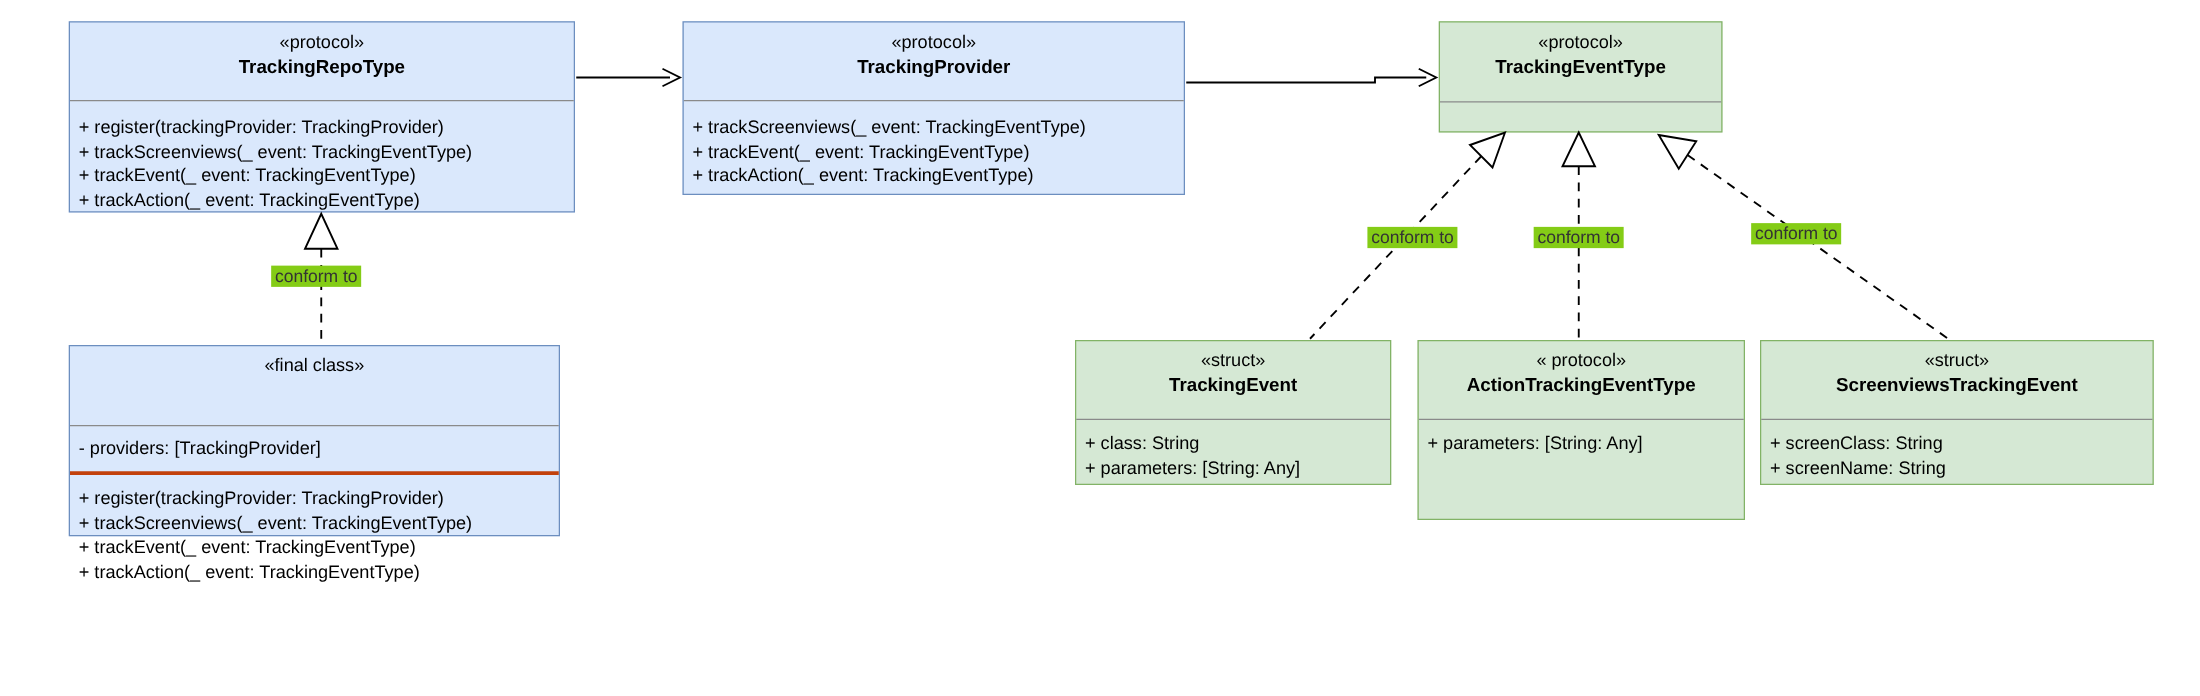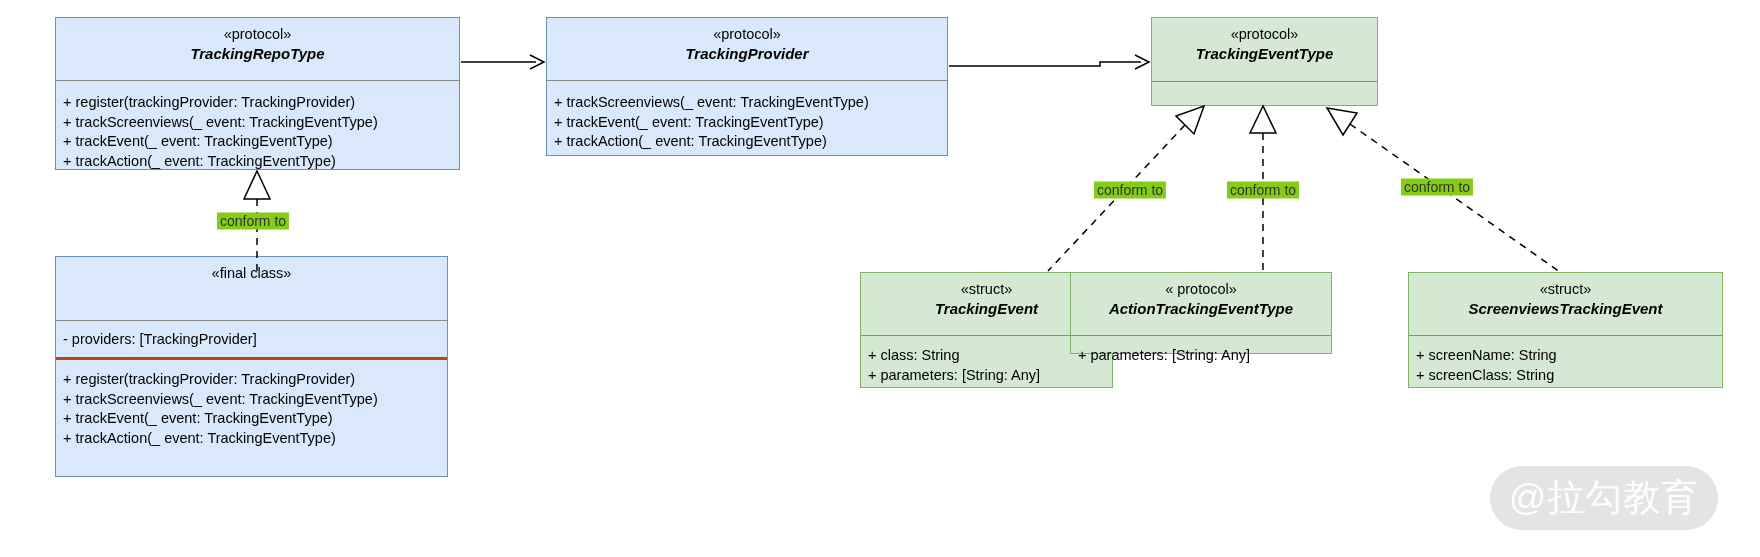--- a/index.html
+++ b/index.html
@@ -5,21 +5,21 @@
   html,body{margin:0;padding:0;background:#fff;}
   #canvas{
     position:relative;width:1760px;height:557px;background:#ffffff;overflow:hidden;
     font-family:"Liberation Sans",sans-serif;color:#000;
   }
   .uml{position:absolute;box-sizing:border-box;display:flex;flex-direction:column;font-size:14.5px;justify-content:space-between;}
   .uml.blue{background:#dae8fc;border:1px solid #6c8ebf;}
   .uml.green{background:#d5e8d4;border:1px solid #82b366;}
   .head{flex:0 0 auto;text-align:center;padding-top:7px;line-height:19px;border-bottom:1px solid #8a8a8a;}
   .head .stereo{font-size:14.5px;}
-  .head .cname{font-weight:bold;font-size:15px;font-style:italic;}
+  .head .cname{font-weight:bold;font-size:15px;}
   .compartment{box-sizing:border-box;padding:10px 6px 4px 7px;line-height:19.5px;white-space:nowrap;}
   .compartment.attrs{border-bottom:3px solid #c2410c;flex:0 0 auto;}
   .compartment.fill{flex:1 1 auto;}
   .edge-label{
     position:absolute;transform:translate(-50%,-50%);background:#84cc16;
     padding:0 3px;font-size:14px;color:#333;white-space:nowrap;line-height:17px;
   }
   #connectors{position:absolute;left:0;top:0;pointer-events:none;}
   .watermark{
     position:absolute;left:1490px;top:466px;width:228px;height:64px;border-radius:32px;
@@ -58,21 +58,21 @@
   </div>
 
   <div class="uml green" style="left:1151px;top:17px;width:227px;height:89px">
     <div class="head" style="height:56px">
       <div class="stereo">«protocol»</div>
       <div class="cname">TrackingEventType</div>
     </div>
     <div class="compartment fill"></div>
   </div>
 
-  <div class="uml blue" style="left:55px;top:256px;width:393px;height:221px">
+  <div class="uml blue" style="left:55px;top:276px;width:393px;height:153px">
     <div class="head" style="height:56px">
       <div class="stereo">«final class»</div>
     </div>
     <div class="compartment attrs" style="height:39px;padding-top:9px">
       <div>- providers: [TrackingProvider]</div>
     </div>
     <div class="compartment fill">
       <div>+ register(trackingProvider: TrackingProvider)</div>
       <div>+ trackScreenviews(_ event: TrackingEventType)</div>
       <div>+ trackEvent(_ event: TrackingEventType)</div>
@@ -84,38 +84,38 @@
     <div class="head" style="height:55px">
       <div class="stereo">«struct»</div>
       <div class="cname">TrackingEvent</div>
     </div>
     <div class="compartment fill">
       <div>+ class: String</div>
       <div>+ parameters: [String: Any]</div>
     </div>
   </div>
 
-  <div class="uml green" style="left:1070px;top:272px;width:262px;height:82px">
+  <div class="uml green" style="left:1134px;top:272px;width:262px;height:144px">
     <div class="head" style="height:55px">
       <div class="stereo">« protocol»</div>
       <div class="cname">ActionTrackingEventType</div>
     </div>
     <div class="compartment fill">
       <div>+ parameters: [String: Any]</div>
     </div>
   </div>
 
   <div class="uml green" style="left:1408px;top:272px;width:315px;height:116px">
     <div class="head" style="height:55px">
       <div class="stereo">«struct»</div>
       <div class="cname">ScreenviewsTrackingEvent</div>
     </div>
     <div class="compartment fill">
+      <div>+ screenClass: String</div>
       <div>+ screenName: String</div>
-      <div>+ screenClass: String</div>
     </div>
   </div>
 
   <svg id="connectors" width="1760" height="557" viewBox="0 0 1760 557">
 
     <g stroke="#000" stroke-width="1.5" fill="none">
       <path d="M461,62 H536"></path>
       <path d="M530,55 L544,62 L530,69"></path>
     </g>
 
@@ -143,15 +143,14 @@
       <path d="M1350,124 L1560,272" stroke="#000" stroke-width="1.5" fill="none" stroke-dasharray="7,6"></path>
       <polygon points="1327,108 1357,113 1343,135" fill="#fff" stroke="#000" stroke-width="1.5"></polygon>
     </g>
   </svg>
 
   <div class="edge-label" style="left:253px;top:221px">conform to</div>
   <div class="edge-label" style="left:1130px;top:190px">conform to</div>
   <div class="edge-label" style="left:1263px;top:190px">conform to</div>
   <div class="edge-label" style="left:1437px;top:187px">conform to</div>
 
-  <div class="watermark">@拉勾教育</div>
 
 </div>
 
 </body></html>

